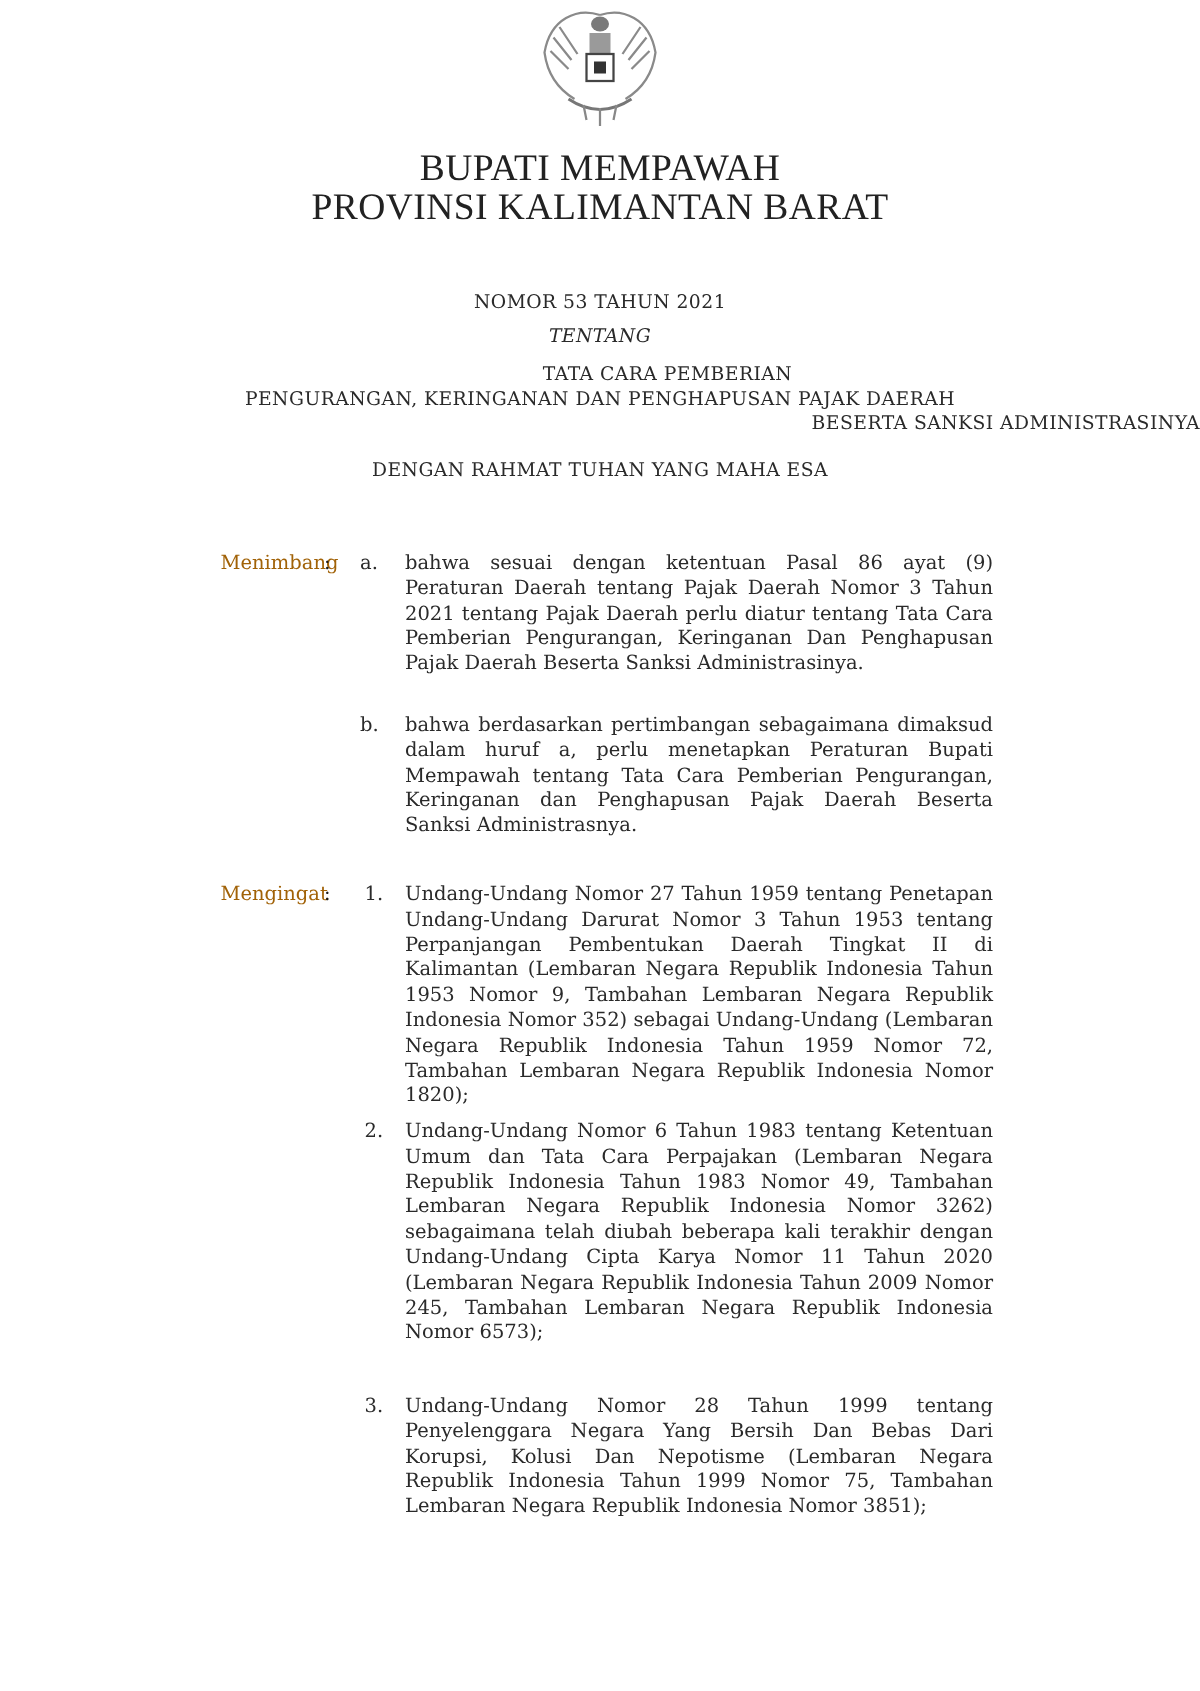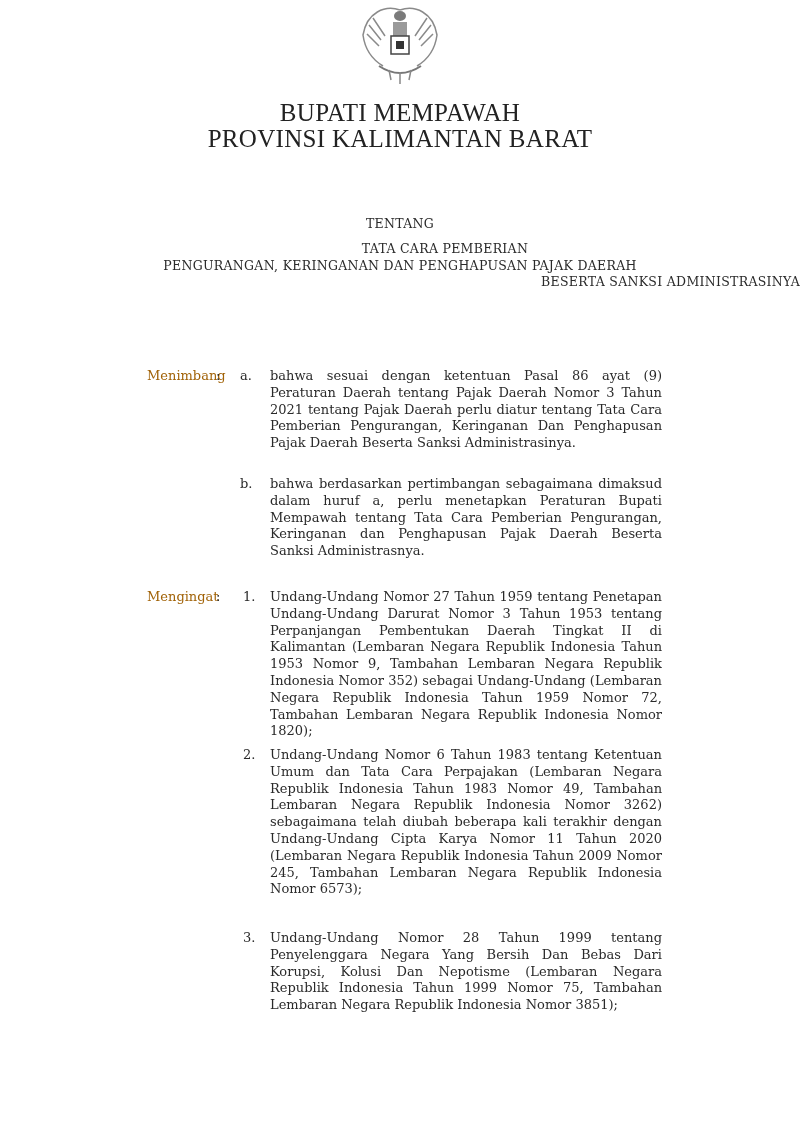--- a/index.html
+++ b/index.html
@@ -5,21 +5,21 @@
   html, body { margin: 0; padding: 0; background: #ffffff; }
   body { width: 800px; height: 1127px; position: relative; overflow: hidden; color: #1a1a1a; font-family: "DejaVu Serif", serif; }
   .page { position: absolute; left: 0; top: 0; width: 800px; height: 1127px; padding-left: 19px; }
   .emblem { position: absolute; left: 355px; top: 0; width: 90px; height: 88px; }
   .center { position: absolute; left: 0; width: 800px; text-align: center; }
   .title1 { top: 100px; font-family: "Liberation Serif", serif; font-size: 25px; letter-spacing: 0.3px; line-height: 26px; color: #222; }
   .title2 { top: 126px; font-family: "Liberation Serif", serif; font-size: 25px; letter-spacing: 0.3px; line-height: 26px; color: #222; text-align: center; }
   .small-caps { font-family: "DejaVu Serif", serif; font-size: 12.5px; letter-spacing: 0.3px; line-height: 17px; color: #2a2a2a; }
   .reg1 { top: 176px; }
   .reg2 { top: 192px; }
-  .tentang { top: 215px; }
+  .tentang { top: 215px; font-style: italic; }
   .subj1 { top: 240px; margin-left: 45px; }
   .subj2 { top: 257px; }
   .subj3 { top: 273px; text-align: right; }
   .rahmat { top: 304px; }
   .bupati { top: 330px; }
 
   .section-label { position: absolute; left: 123px; font-size: 13px; line-height: 16.8px; color: #a16207; margin-left: 24px; }
   .colon { position: absolute; left: 216px; font-size: 13px; line-height: 16.8px; }
   .item-marker { position: absolute; font-size: 13px; line-height: 16.8px; color: #2a2a2a; }
   .item-text { position: absolute; left: 270px; width: 392px; font-size: 13px; line-height: 16.8px; text-align: justify; color: #2a2a2a; }
@@ -42,25 +42,27 @@
       <rect x="36" y="36" width="18" height="18" fill="none" stroke="#444" stroke-width="1.5"></rect>
       <rect x="41" y="41" width="8" height="8" fill="#333"></rect>
       <path d="M24 66 Q45 80 66 66" fill="none" stroke="#777" stroke-width="2"></path>
       <path d="M34 70 L36 80 M45 72 L45 84 M56 70 L54 80" stroke="#888" stroke-width="1.5"></path>
     </svg>
   </div>
 
   <div class="center title1">BUPATI MEMPAWAH</div>
   <div class="center title2">PROVINSI KALIMANTAN BARAT</div>
 
+  <div class="center small-caps reg2">NOMOR 53 TAHUN 2021</div>
   <div class="center small-caps tentang">TENTANG</div>
   <div class="center small-caps subj1">TATA CARA PEMBERIAN</div>
   <div class="center small-caps subj2">PENGURANGAN, KERINGANAN DAN PENGHAPUSAN PAJAK DAERAH</div>
   <div class="center small-caps subj3">BESERTA SANKSI ADMINISTRASINYA</div>
 
+  <div class="center small-caps rahmat">DENGAN RAHMAT TUHAN YANG MAHA ESA</div>
 
   <div class="section-label" style="top:368px">Menimbang</div>
   <div class="colon" style="top:368px">:</div>
 
   <div class="item-marker" style="left:240px; top:368px">a.</div>
   <div class="item-text" style="top:368px">bahwa sesuai dengan ketentuan Pasal 86 ayat (9) Peraturan Daerah tentang Pajak Daerah Nomor 3 Tahun 2021 tentang Pajak Daerah perlu diatur tentang Tata Cara Pemberian Pengurangan, Keringanan Dan Penghapusan Pajak Daerah Beserta Sanksi Administrasinya.</div>
 
   <div class="item-marker" style="left:240px; top:476px">b.</div>
   <div class="item-text" style="top:476px">bahwa berdasarkan pertimbangan sebagaimana dimaksud dalam huruf a, perlu menetapkan Peraturan Bupati Mempawah tentang Tata Cara Pemberian Pengurangan, Keringanan dan Penghapusan Pajak Daerah Beserta Sanksi Administrasnya.</div>
 

